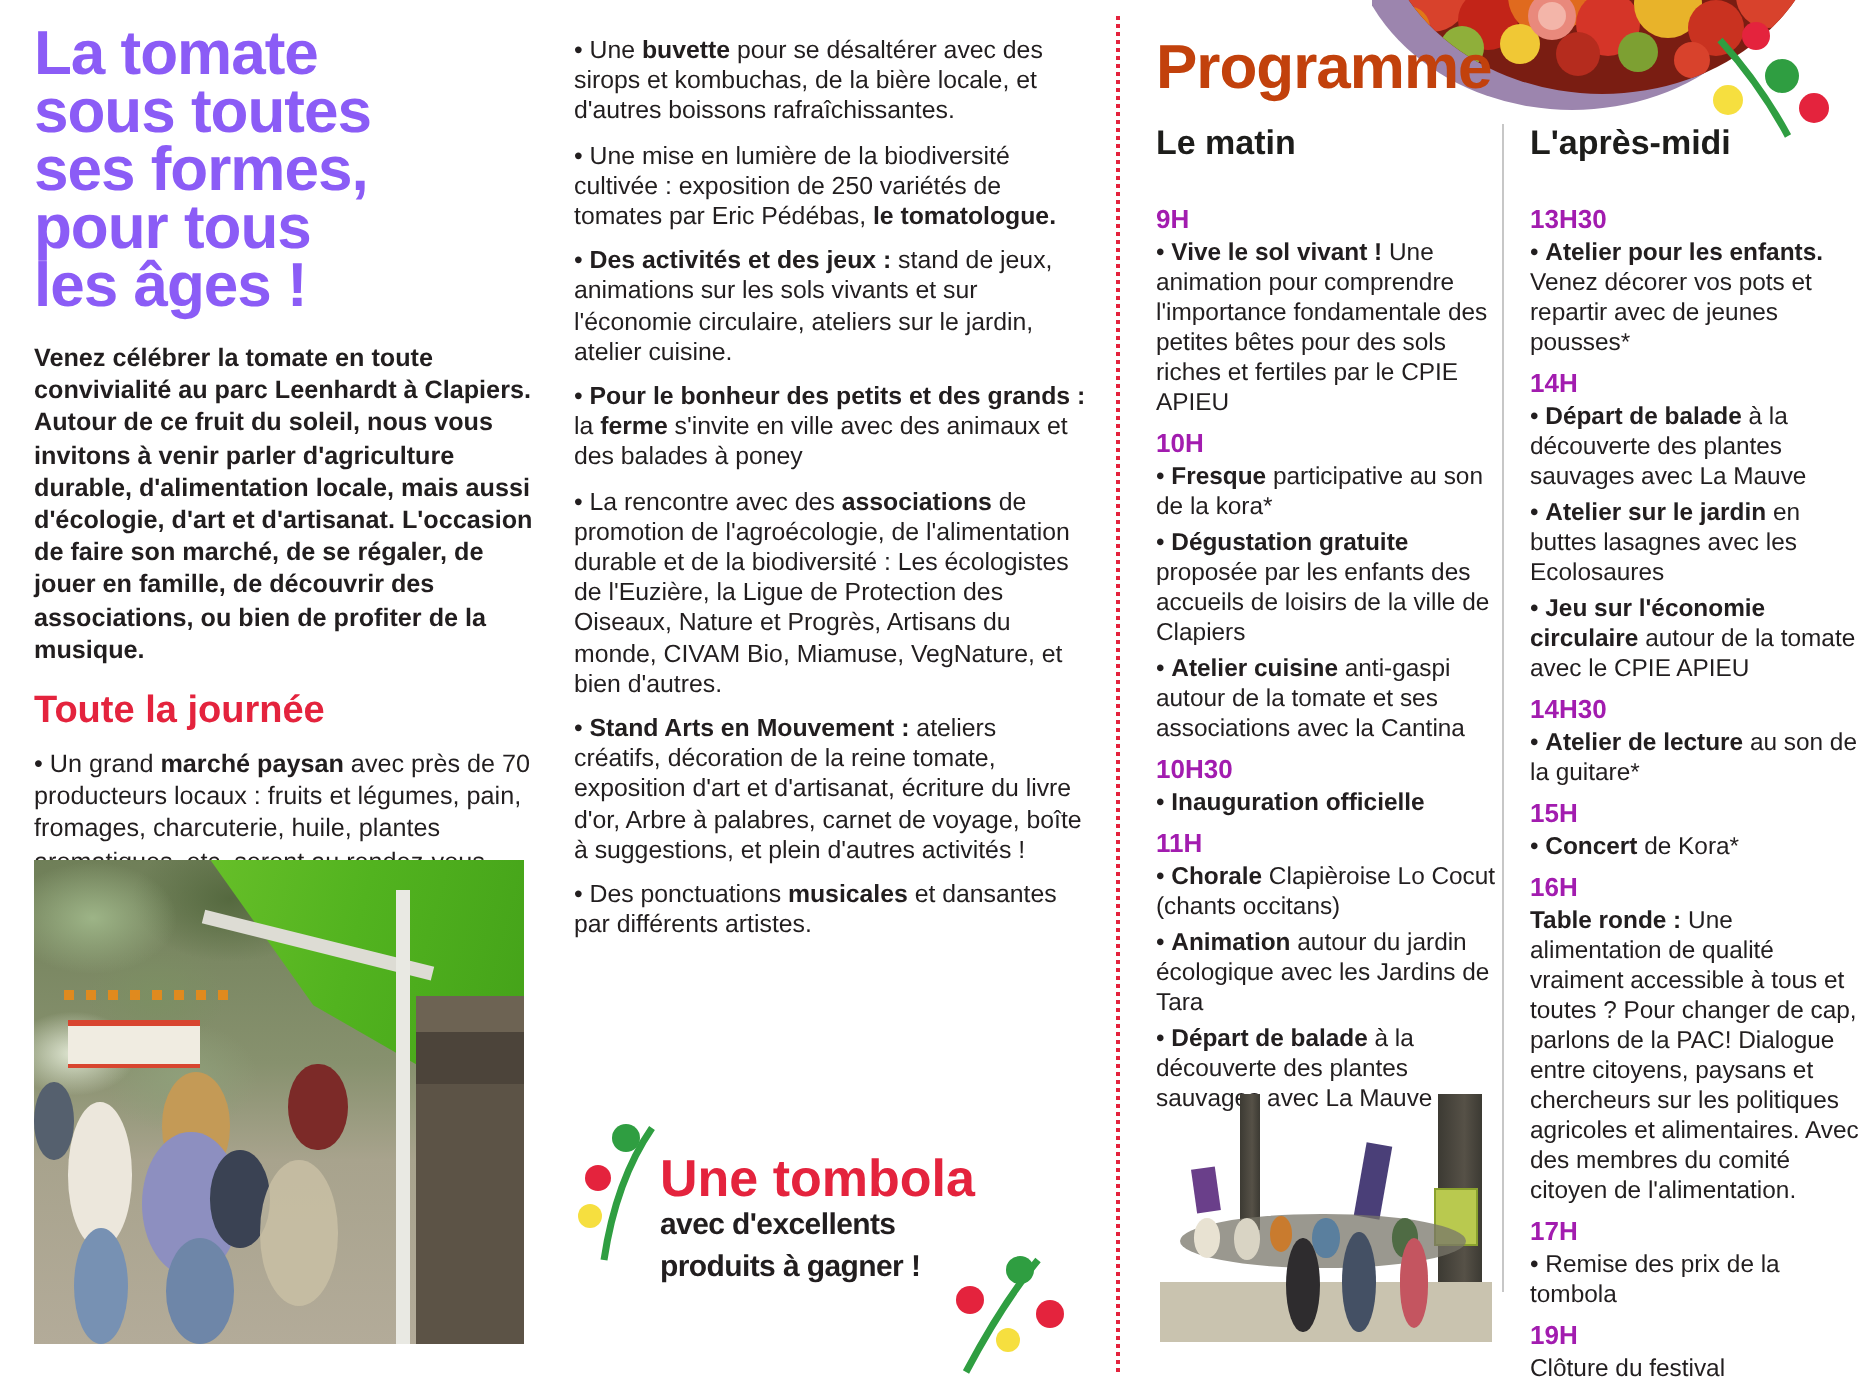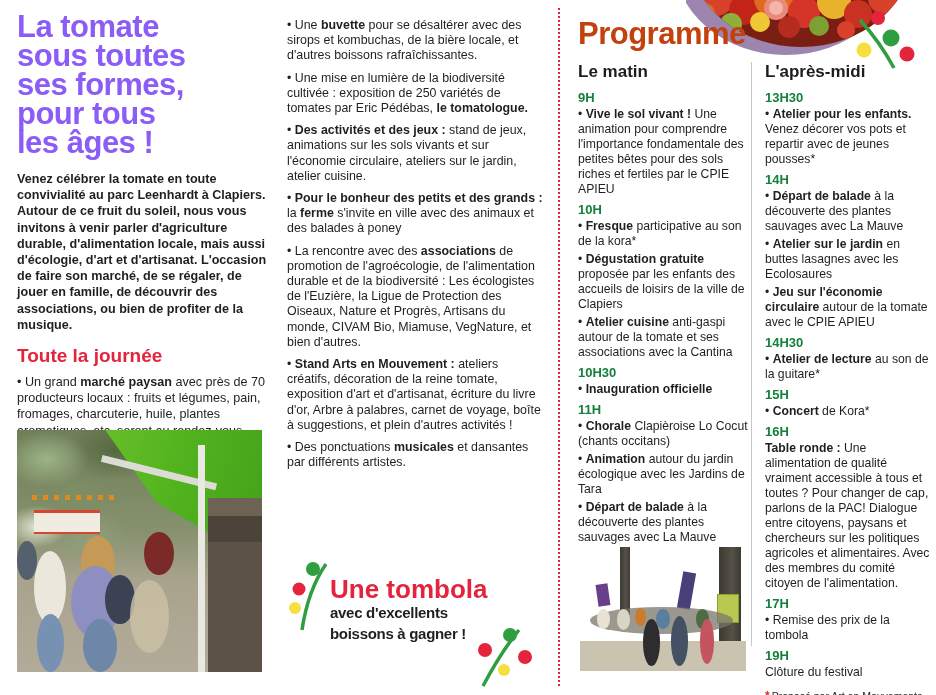--- a/index.html
+++ b/index.html
@@ -52,22 +52,22 @@
   .bullet{font-size:12.4px;line-height:15.2px;margin:0 0 7px 0;}
   .tombola{position:absolute;left:330px;top:576px;width:210px;}
   .tombola-title{color:#e4233d;font-weight:700;font-size:26px;line-height:26px;}
   .tombola-line{font-weight:700;font-size:15px;line-height:21px;letter-spacing:-.3px;}
   .deco{position:absolute;}
   
   .prog-title{position:absolute;left:578px;top:16px;color:#c2410c;font-weight:700;font-size:31px;letter-spacing:-.5px;}
   .prog-col{position:absolute;top:62px;width:170px;}
   .prog-col.matin{left:578px;}
   .prog-col.apres{left:765px;width:168px;}
-  .prog-heading{font-weight:700;font-size:17px;margin-bottom:8px;color:#1d1d1b;}
-  .time{color:#15803d;font-weight:700;font-size:13px;margin:5px 0 2px 0;}
+  .prog-heading{font-weight:700;font-size:17px;margin-bottom:20px;color:#1d1d1b;}
+  .time{color:#a21caf;font-weight:700;font-size:13px;margin:5px 0 2px 0;}
   .event{font-size:12.2px;line-height:15px;margin:1px 0 3px 0;}
   .footnote{margin-top:9px;font-size:10.5px;color:#221e1f;}
   .footnote .star{color:#e4233d;font-weight:700;font-size:12px;margin-right:2px;}
   
   .corner-photo{position:absolute;left:686px;top:0;width:250px;height:64px;}
 </style>
 </head>
 <body>
 
 <div class="page">
@@ -111,21 +111,21 @@
     <p class="bullet"><span>• </span><span class="b">Des activités et des jeux :</span><span> stand de jeux, animations sur les sols vivants et sur l'économie circulaire, ateliers sur le jardin, atelier cuisine.</span></p>
     <p class="bullet"><span>• </span><span class="b">Pour le bonheur des petits et des grands :</span><span> la </span><span class="b">ferme</span><span> s'invite en ville avec des animaux et des balades à poney</span></p>
     <p class="bullet"><span>• La rencontre avec des </span><span class="b">associations</span><span> de promotion de l'agroécologie, de l'alimentation durable et de la biodiversité : Les écologistes de l'Euzière, la Ligue de Protection des Oiseaux, Nature et Progrès, Artisans du monde, CIVAM Bio, Miamuse, VegNature, et bien d'autres.</span></p>
     <p class="bullet"><span>• </span><span class="b">Stand Arts en Mouvement :</span><span> ateliers créatifs, décoration de la reine tomate, exposition d'art et d'artisanat, écriture du livre d'or, Arbre à palabres, carnet de voyage, boîte à suggestions, et plein d'autres activités !</span></p>
     <p class="bullet"><span>• Des ponctuations </span><span class="b">musicales</span><span> et dansantes par différents artistes.</span></p>
   </div>
 
   <div class="tombola">
     <div class="tombola-title">Une tombola</div>
     <div class="tombola-line">avec d'excellents</div>
-    <div class="tombola-line">boissons à gagner !</div>
+    <div class="tombola-line">produits à gagner !</div>
   </div>
 
   <svg class="deco" style="left:288px;top:560px;" width="52" height="76" viewBox="0 0 52 76">
     <path d="M38,4 Q20,30 14,70" stroke="#2f9e41" stroke-width="3.5" fill="none"></path>
     <circle cx="25" cy="9" r="7" fill="#2f9e41"></circle>
     <circle cx="11" cy="29" r="6.5" fill="#e4233d"></circle>
     <circle cx="7" cy="48" r="6" fill="#f6df3f"></circle>
   </svg>
 
   <svg class="deco" style="left:473px;top:626px;" width="64" height="66" viewBox="0 0 64 66">

